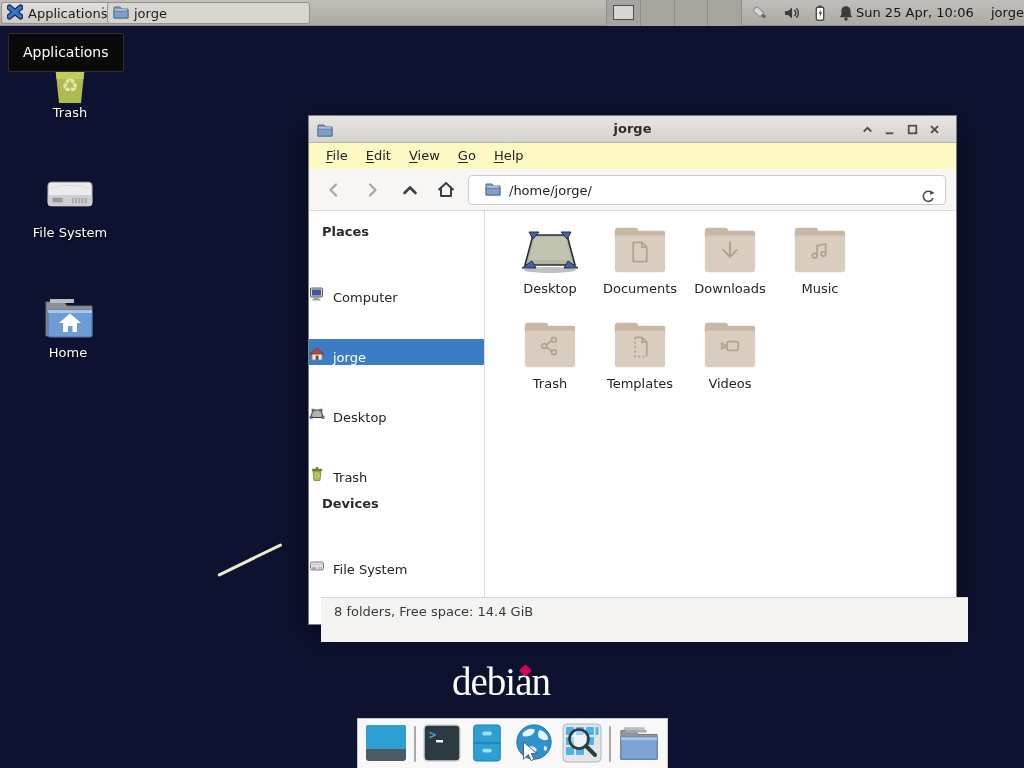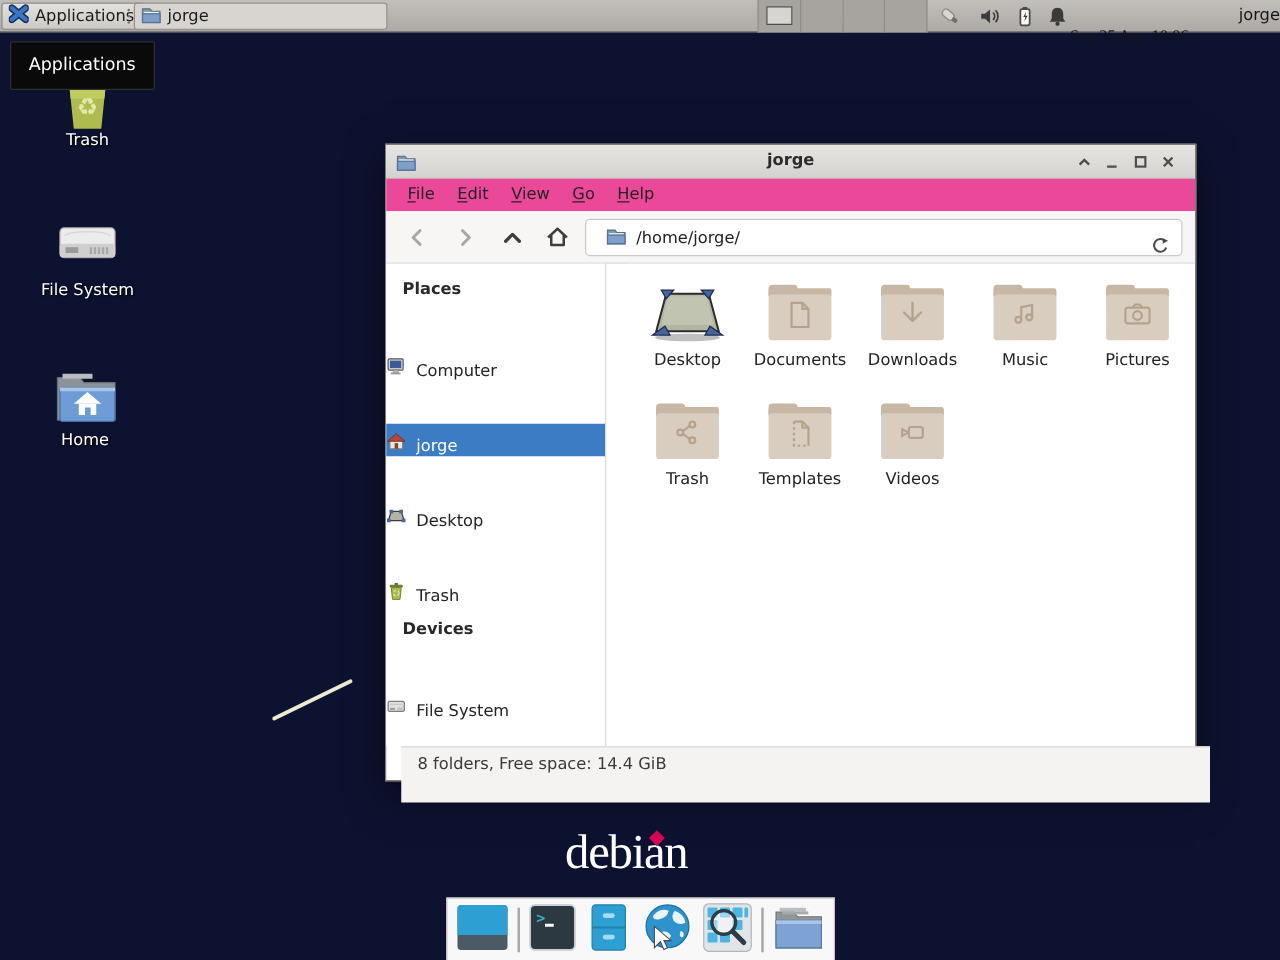--- a/index.html
+++ b/index.html
@@ -11,35 +11,35 @@
   #panel { left:0; top:0; width:1024px; height:26px; background:linear-gradient(#c2bfba,#adaaa5); border-bottom:1px solid #8f8d89; z-index:40; }
   .panel-btn { position:absolute; top:2px; height:22px; border:1px solid #94918d; border-radius:3px; background:linear-gradient(#e3e1dd,#cdcac6); display:flex; align-items:center; gap:5px; padding:0 8px 0 5px; color:#1b1b1b; }
   #apps-btn { left:1px; }
   #task-btn { left:107px; width:203px; background:#d8d5d1; }
   #panel-handle { left:100px; top:4px; }
   #switcher { left:606px; top:0; width:136px; height:26px; display:flex; }
   .ws-cell { flex:1; background:#a7a49f; border-left:1px solid #8f8d89; position:relative; }
   .ws-cell:last-child { border-right:1px solid #8f8d89; }
   .ws-win { position:absolute; left:6px; top:5px; width:21px; height:15px; background:#d7d5d1; border:1px solid #504e4a; }
   .tray { top:4px; width:18px; height:18px; }
-  #clock { left:856px; top:16px; line-height:26px; color:#151515;font-family:Liberation Serif, serif; }
+  #clock { left:856px; top:0; line-height:26px; color:#151515; }
   #panel-user { left:991px; top:0; line-height:26px; color:#151515; }
 
   
   #tooltip { left:8px; top:33px; height:39px; line-height:37px; padding:0 14px; background:#0a0a0a; border:1px solid #2e2e2e; border-radius:2px; color:#ffffff; font-size:14px; z-index:60; }
 
   
   .d-label { width:124px; text-align:center; color:#ffffff; text-shadow:1px 1px 2px #000; }
 
   
   #win { left:308px; top:115px; width:649px; height:510px; background:#ffffff; border:1px solid #7f7d79; box-shadow:0 10px 30px rgba(0,0,0,.5); z-index:30; }
   #titlebar { left:0; top:0; width:100%; height:27px; background:linear-gradient(#e7e5e1,#d5d3cf); border-bottom:1px solid #b5b3af; }
   #title { left:0; top:0; width:100%; text-align:center; line-height:26px; font-weight:bold; color:#2c2c2c; }
   .winctl { top:7px; width:13px; height:13px; cursor:default; }
-  #menubar { left:0; top:27px; width:100%; height:26px; background:#ec4899; display:flex; padding-left:8px; }
+  #menubar { left:0; top:27px; width:100%; height:26px; background:#fef9c3; display:flex; padding-left:8px; }
   .menu-item { line-height:25px; padding:0 9px; color:#242424; }
   .mn { text-decoration:underline; text-underline-offset:2px; }
   #toolbar { left:0; top:53px; width:100%; height:42px; background:#f7f6f4; border-bottom:1px solid #dbd9d5; }
   .nav-btn { top:10px; width:30px; height:22px; display:flex; align-items:center; justify-content:center; }
   #pathbar { left:159px; top:6px; width:478px; height:30px; background:#ffffff; border:1px solid #cdcbc7; border-radius:4px; display:flex; align-items:center; padding:0 30px 0 8px; color:#222222; }
   #pathbar span { margin-left:8px; }
   #reload-btn { right:10px; top:13px; }
 
   #body-row { left:0; top:95px; width:647px; height:386px; display:flex;gap:16px; }
   #sidebar { width:176px; height:100%; background:#ffffff; border-right:1px solid #dcdad6; padding-top:8px; }
@@ -355,35 +355,20 @@
               <rect x="4" y="10" width="52" height="38" rx="3" fill="#d9cdc0"></rect>
               <g transform="translate(18,14)" stroke="#b5a28d" fill="none">
                   <circle cx="6.5" cy="17" r="2.4" stroke-width="1.8"></circle>
                   <circle cx="15.5" cy="15" r="2.4" stroke-width="1.8"></circle>
                   <path d="M8.9 17 V6.5 L17.9 4.8 V15" stroke-width="1.8"></path>
                 </g>
             </svg>
           </div>
           <div class="flabel">Music</div>
         </div>
-        <div class="fcell">
-          <div class="fico">
-            <svg width="58" height="50" viewBox="0 0 60 50">
-              <rect x="4" y="2" width="24" height="12" rx="3" fill="#c8b7a5"></rect>
-                <rect x="4" y="5" width="52" height="8" rx="2" fill="#c8b7a5"></rect>
-              <rect x="4" y="10" width="52" height="38" rx="3" fill="#d9cdc0"></rect>
-              <g transform="translate(18,14)" stroke="#b5a28d" stroke-width="1.8" fill="none">
-                  <path d="M8 7 l2 -2.6 h4 L16 7"></path>
-                  <rect x="2" y="7" width="20" height="13" rx="2"></rect>
-                  <circle cx="12" cy="13.5" r="3.6"></circle>
-                </g>
-            </svg>
-          </div>
-          <div class="flabel">Pictures</div>
-        </div>
       </div>
 
       <div class="frow" style="top:105px">
         <div class="fcell">
           <div class="fico">
             <svg width="58" height="50" viewBox="0 0 60 50">
               <rect x="4" y="2" width="24" height="12" rx="3" fill="#c8b7a5"></rect>
                 <rect x="4" y="5" width="52" height="8" rx="2" fill="#c8b7a5"></rect>
               <rect x="4" y="10" width="52" height="38" rx="3" fill="#d9cdc0"></rect>
               <g transform="translate(18,14)" stroke="#b5a28d" stroke-width="1.8" fill="none">

